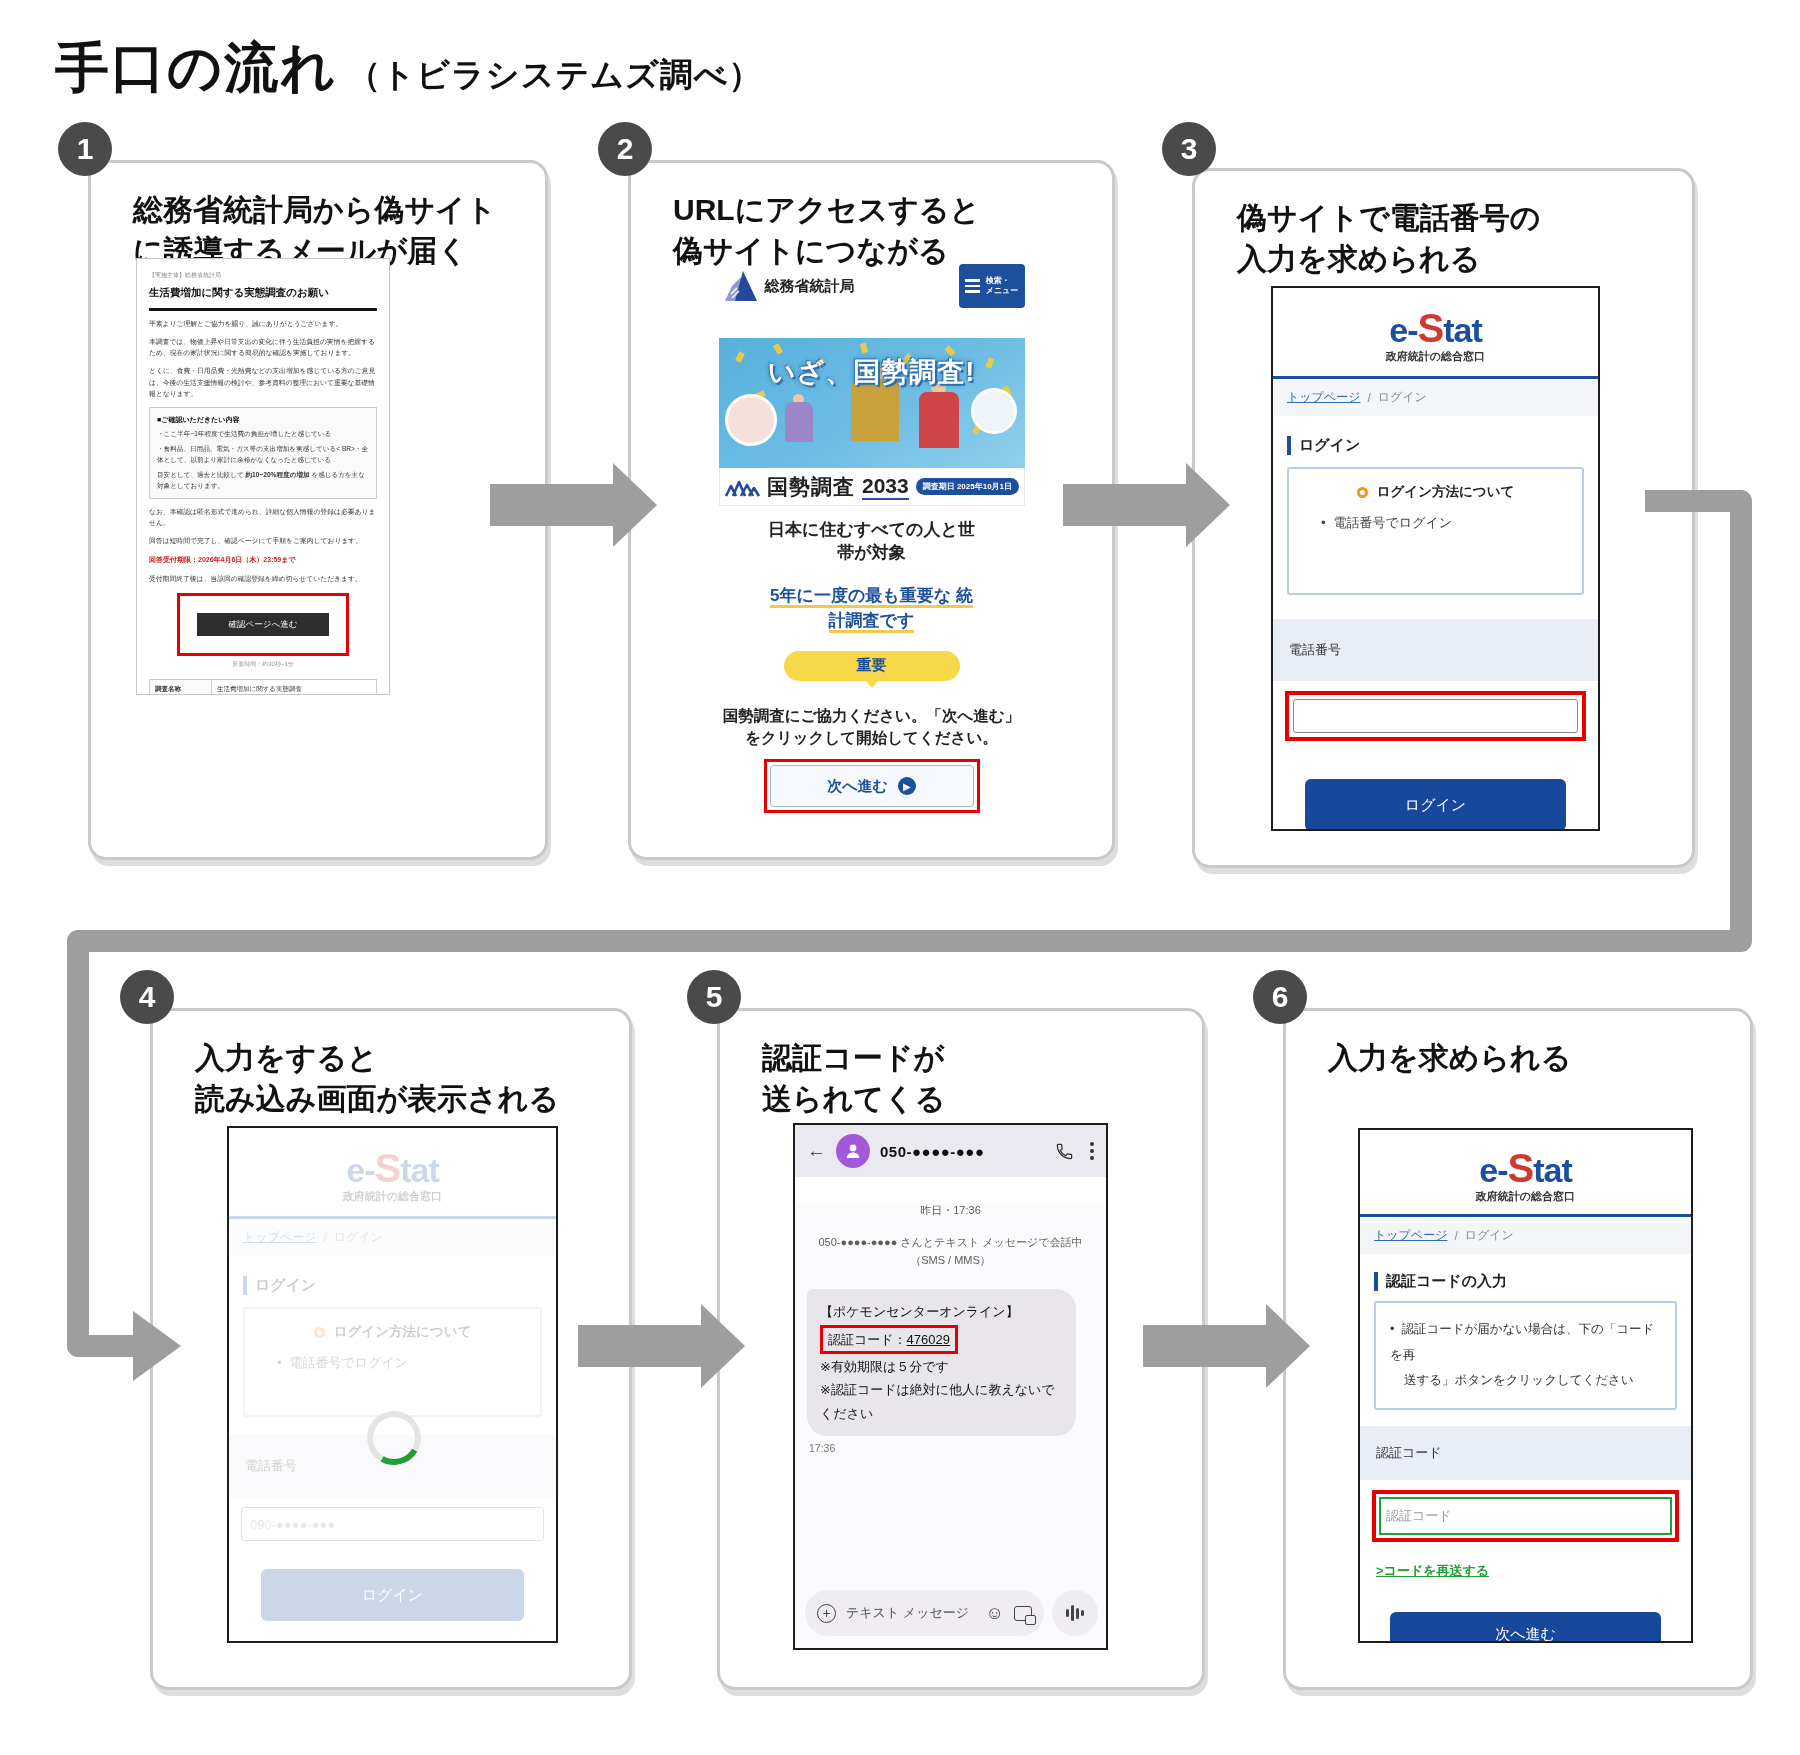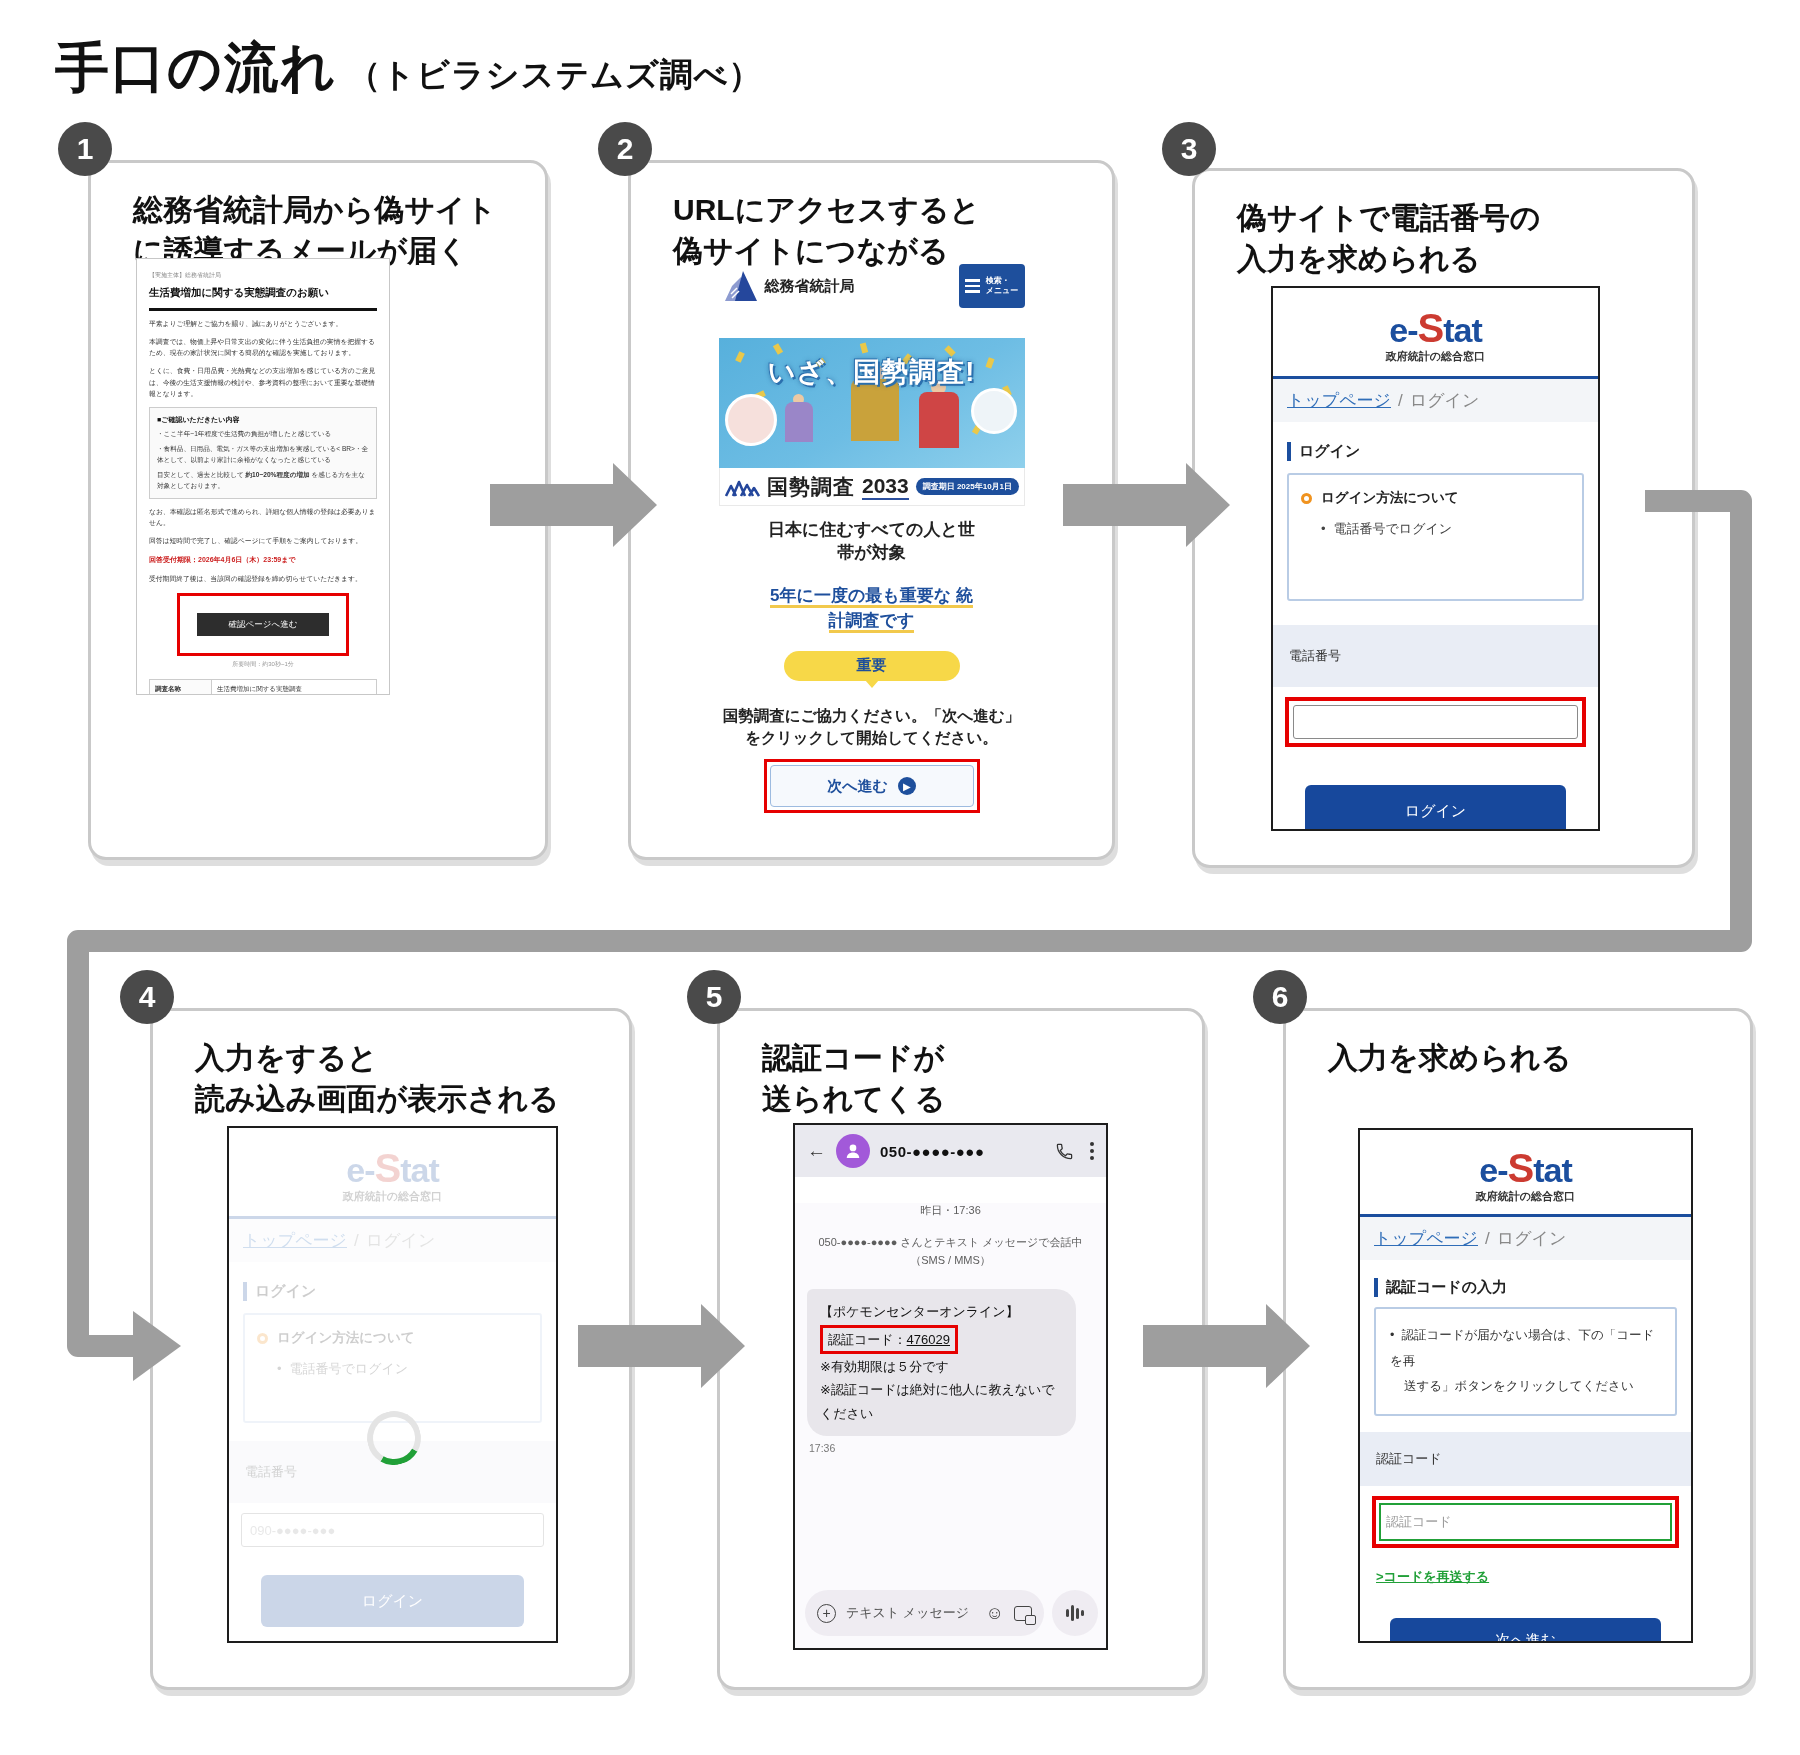--- a/index.html
+++ b/index.html
@@ -88,28 +88,28 @@
                 font-size:10px; display:flex; align-items:center; justify-content:center; }
 
   
   .ep-top { padding-top:20px; text-align:center; }
   .ep-logo { font-weight:bold; letter-spacing:-1px; line-height:1; }
   .ep-logo .le { font-size:34px; color:#1b4e9e; }
   .ep-logo .ls { font-size:40px; color:#cc3b31; }
   .ep-logo .lt { font-size:34px; color:#1b4e9e; }
   .ep-tag { font-size:11px; font-weight:bold; color:#333; margin-top:1px; }
   .ep-rule { height:3px; background:#1b4e9e; margin-top:12px; }
-  .ep-crumbs { background:#f3f5f8; padding:10px 14px; font-size:17px; color:#888;
+  .ep-crumbs { background:#f3f5f8; padding:10px 14px; font-size:12px; color:#888;
                display:flex; gap:7px; align-items:center; }
   .ep-crumbs .home { color:#2f6db8; text-decoration:underline; }
   .ep-section { margin:20px 14px 0; display:flex; align-items:center; gap:8px;
                 font-size:15px; font-weight:bold; color:#222; }
   .ep-section .bar { width:4px; height:19px; background:#1b4e9e; }
   .ep-infobox { margin:12px 14px 0; border:2px solid #b9cce5; border-radius:3px; padding:14px 12px; height:128px; }
-  .ep-info-title { display:flex; align-items:center; gap:9px; font-size:13.5px; font-weight:bold; color:#222; }
+  .ep-info-title { display:flex; align-items:center; gap:9px; font-size:13.5px; font-weight:bold; color:#222;justify-content:center; }
   .ring { width:11px; height:11px; border:3px solid #f0931f; border-radius:50%; flex:none; }
   .ep-info-item { margin-top:13px; margin-left:20px; font-size:13px; color:#444; }
   .ep-info-item::before { content:"•"; margin-right:8px; }
   .ep-fieldband { margin-top:24px; background:#e9edf5; padding:22px 16px; font-size:13px; color:#333; }
   .ep-inputrow { padding:10px 12px; }
   .red-frame { border:4px solid #e60000; padding:4px; }
   .ep-input { height:34px; border:1px solid #8a8a8a; border-radius:3px; background:#fff;
               display:flex; align-items:center; padding:0 8px; font-size:13px; color:#9a9a9a; }
   .ep-btn { margin:28px 32px 0; height:52px; background:#17489c; border-radius:6px; color:#fff;
             font-size:15px; display:flex; align-items:center; justify-content:center; }

